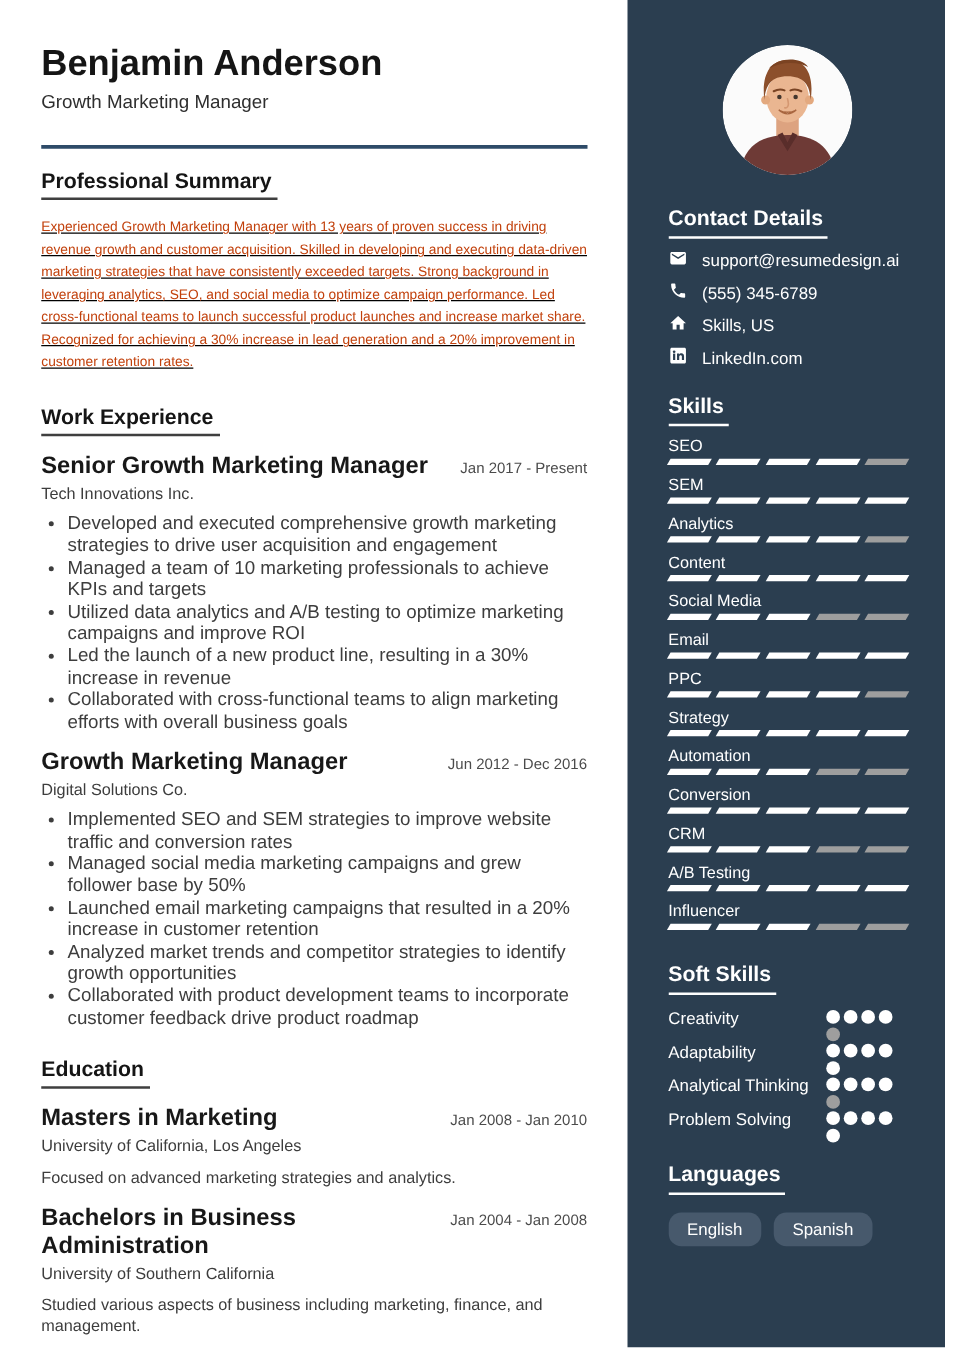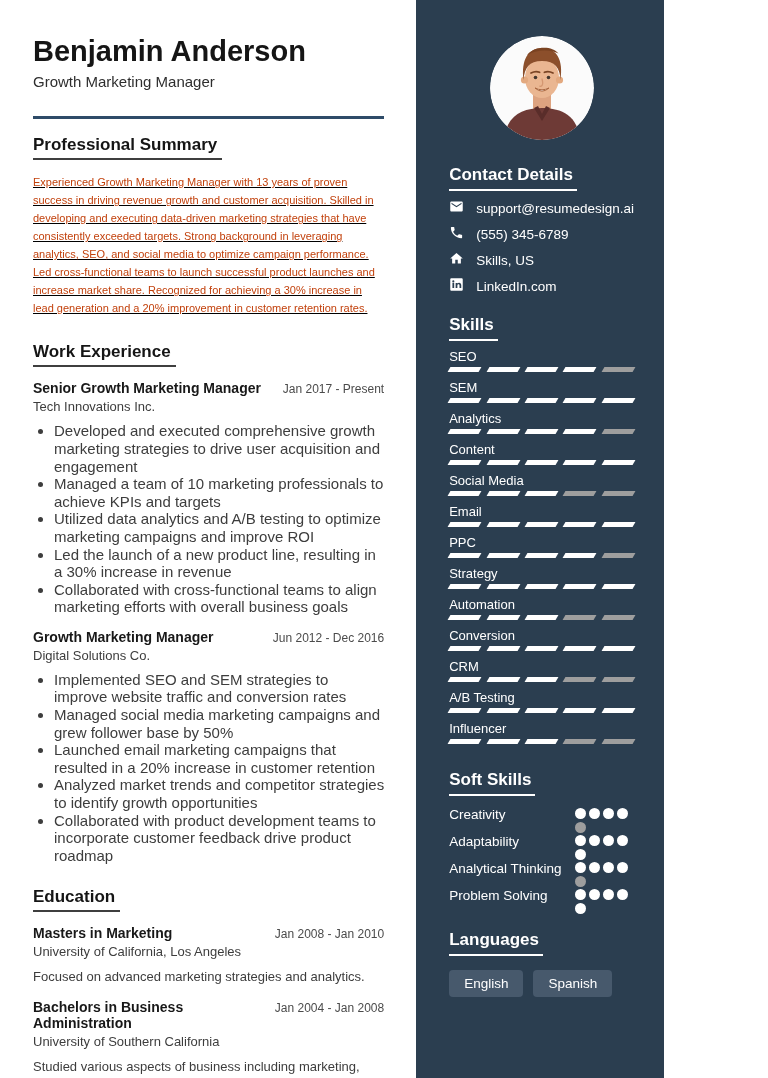--- a/index.html
+++ b/index.html
@@ -3,34 +3,34 @@
 <meta charset="utf-8">
 <style>
   :root{
     --sidebar-bg:#2b3e50; --accent-line:#2e4b68;
     --skill-bar-filled:#ffffff; --skill-bar-empty:#9e9e9e;
     --dot-filled:#ffffff; --dot-empty:#9e9e9e; --badge-bg:#47596c;
   }
   *{box-sizing:border-box;}
   html,body{margin:0;padding:0;}
   body{width:768px;height:1078px;font-family:"Liberation Sans",sans-serif;background:#fff;overflow:hidden;}
-  .page{display:flex;width:664px;height:1078px;}
+  .page{display:flex;width:756px;height:1078px;}
 
   
   .main{width:510px;padding:30px 32px 0 33px;background:#fff;}
   .person-name{font-size:29px;font-weight:700;color:#151515;margin:5px 0 0;line-height:1.15;}
   .person-title{font-size:15px;color:#2e2e2e;margin-top:5px;}
   .divider{height:3px;background:var(--accent-line);margin-top:26px;}
   .l-heading{display:inline-block;font-size:17px;font-weight:700;color:#151515;border-bottom:2px solid #3f3f3f;padding:0 5px 3px 0;margin:0;}
   .sec-summary{margin-top:16px;text-decoration:underline;}
   .summary-text{font-size:11px;line-height:18px;color:#c2410c;margin:13px 0 0;}
   .sec-exp{margin-top:25px;}
   .job,.edu{margin-top:13px;}
   .row-head{display:flex;justify-content:space-between;align-items:baseline;}
-  .row-title{font-size:14px;font-weight:700;color:#181818;}
+  .row-title{font-size:19px;font-weight:700;color:#181818;}
   .row-dates{font-size:12px;color:#4b4b4b;white-space:nowrap;}
   .row-sub{font-size:13px;color:#3d3d3d;margin-top:3px;}
   .job ul{margin:8px 0 0;padding-left:21px;}
   .job li{font-size:15px;line-height:17.6px;color:#3d3d3d;}
   .sec-edu{margin-top:23px;}
   .edu-desc{font-size:13px;color:#3d3d3d;margin-top:9px;line-height:17.6px;}
 
   
   .sidebar{width:258px;background:var(--sidebar-bg);color:#fff;padding:33px 30px 0 33px;}
   .photo-wrap{width:104px;height:104px;margin:3px auto 0;border-radius:50%;overflow:hidden;}
@@ -49,21 +49,21 @@
   .seg.filled{background:var(--skill-bar-filled);}
   .sec-soft{margin-top:26px;}
   .soft-list{margin-top:2px;}
   .soft-row{display:flex;align-items:flex-start;margin-top:10px;}
   .soft-name{flex:0 0 126px;font-size:13.5px;line-height:17px;}
   .dots{display:flex;flex-wrap:wrap;gap:3px;width:53px;height:11px;margin-top:2px;}
   .dot{width:11px;height:11px;border-radius:50%;background:var(--dot-empty);flex:0 0 auto;}
   .dot.filled{background:var(--dot-filled);}
   .sec-langs{margin-top:26px;}
   .badges{display:flex;gap:10px;margin-top:14px;}
-  .badge{background:var(--badge-bg);color:#fff;border-radius:4px;padding:6px 15px;font-size:13.5px;}
+  .badge{background:var(--badge-bg);color:#fff;border-radius:10px;padding:6px 15px;font-size:13.5px;}
 </style>
 </head>
 <body>
 
 <div class="page">
 
   <div class="main">
     <h1 class="person-name">Benjamin Anderson</h1>
     <div class="person-title">Growth Marketing Manager</div>
     <div class="divider"></div>

